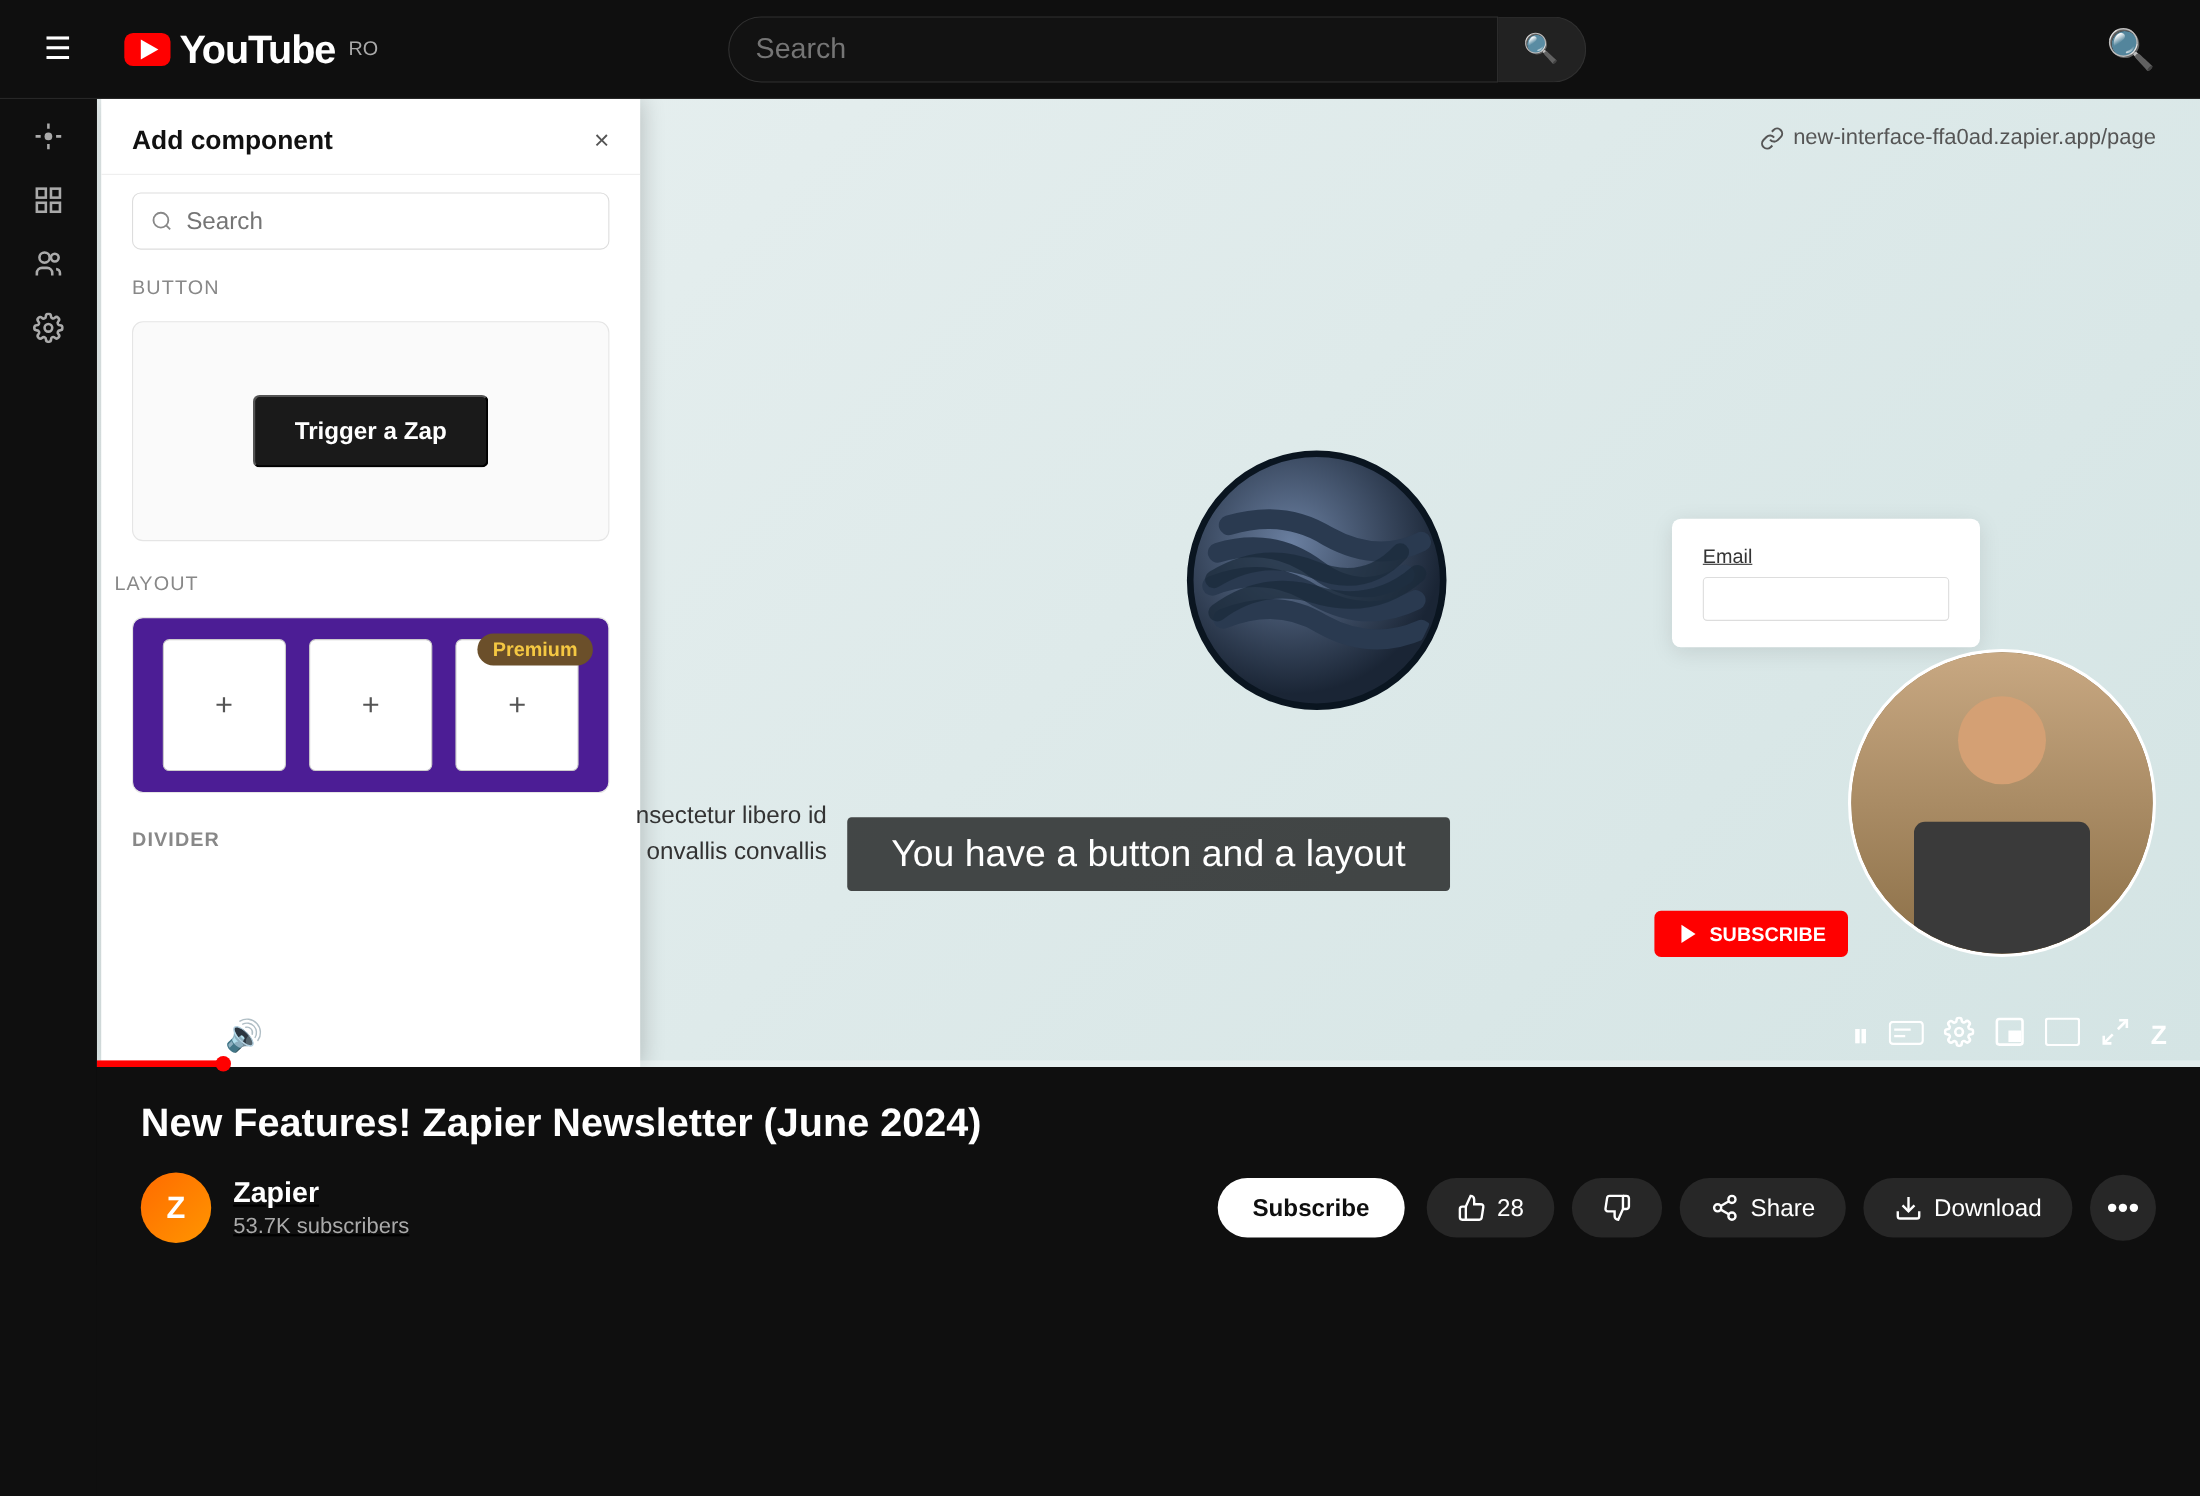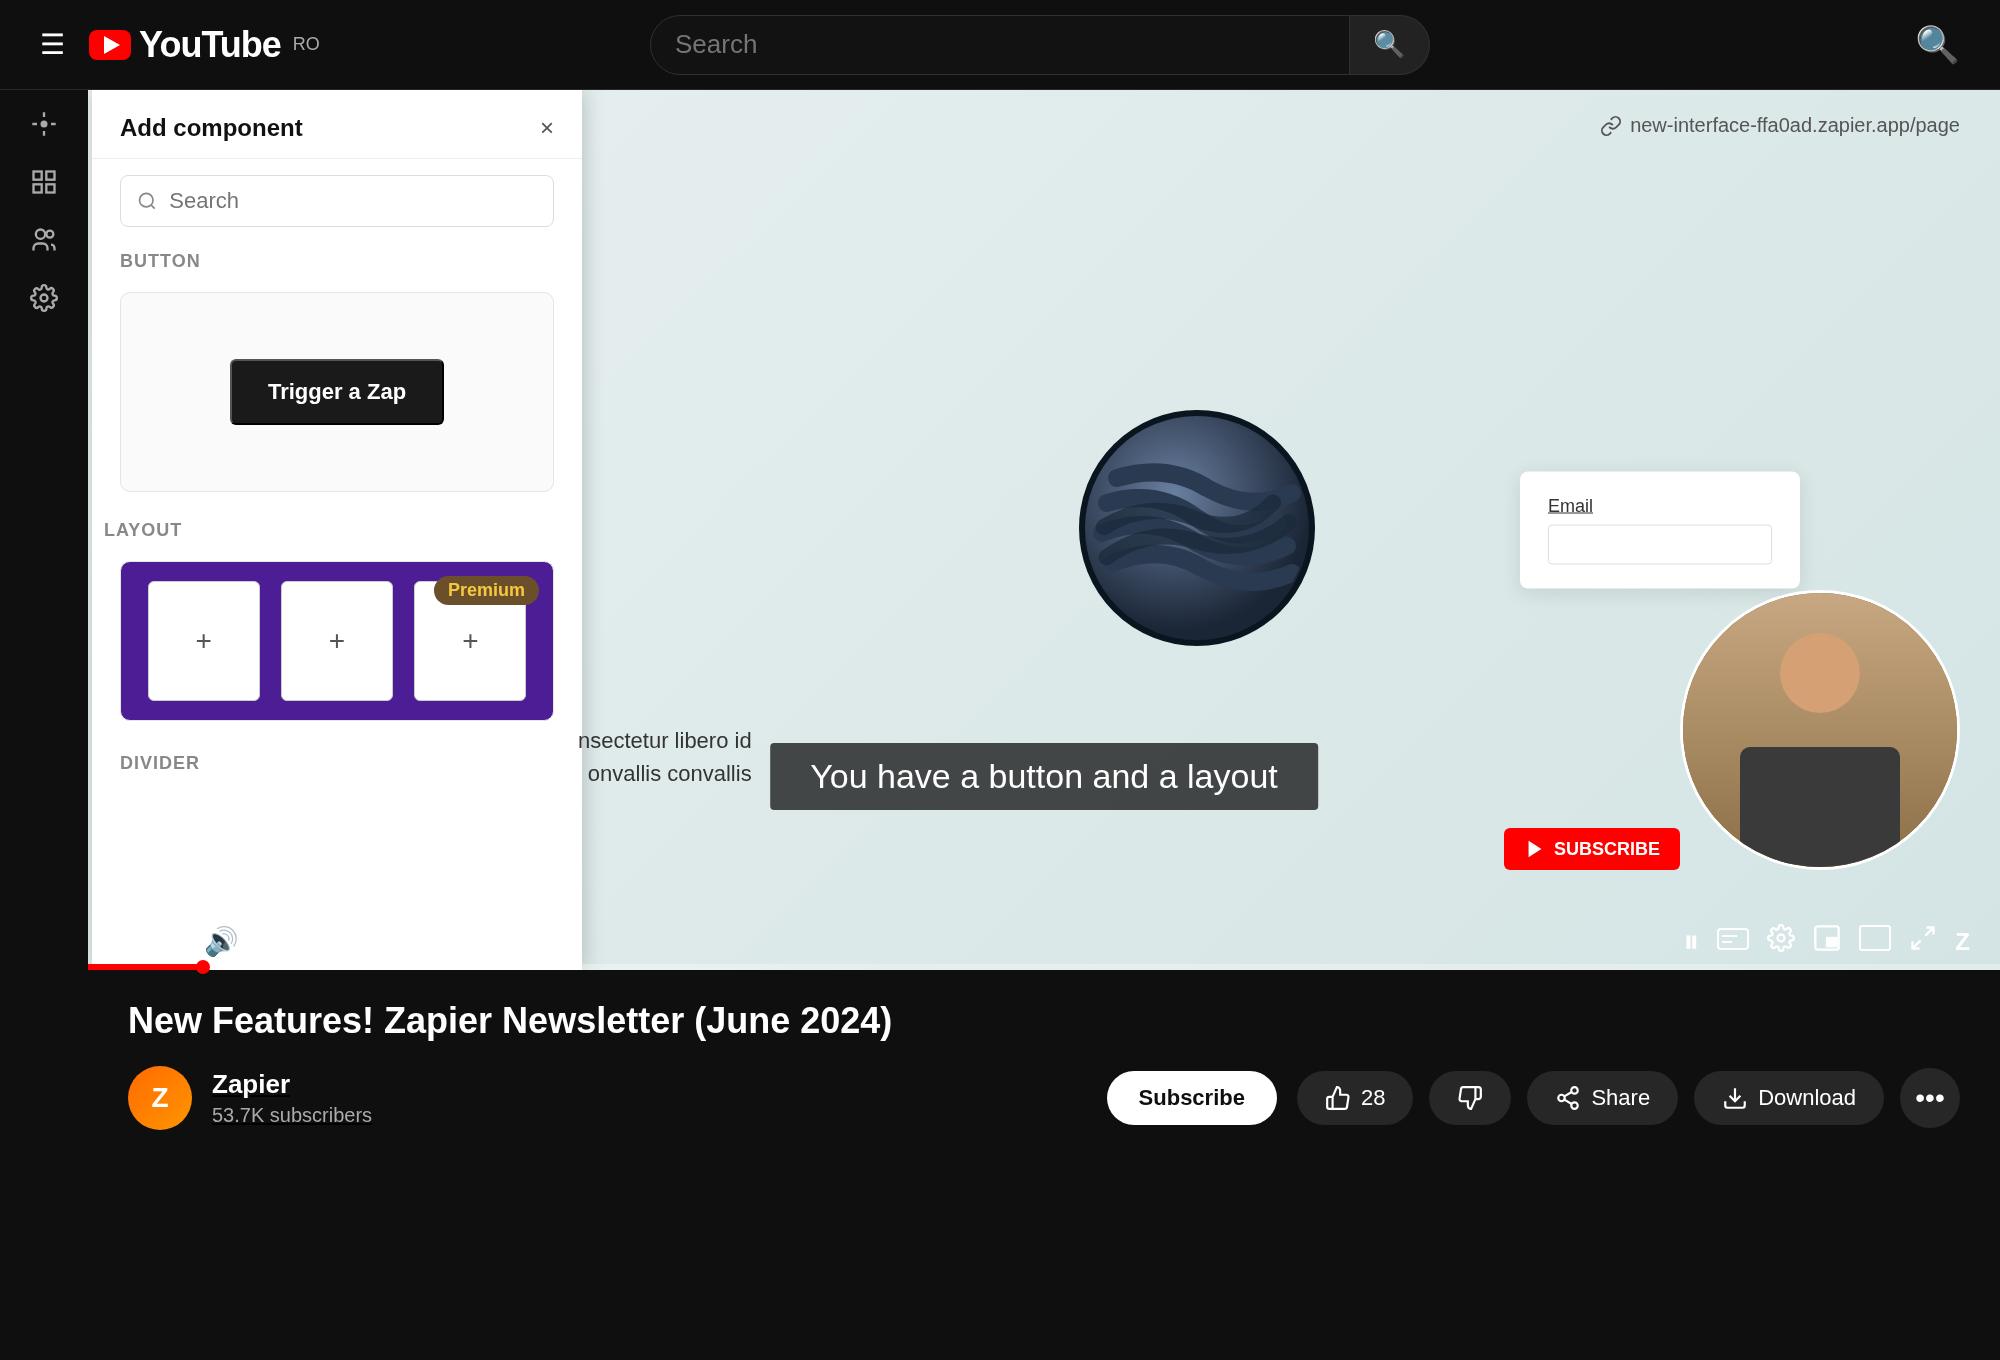--- a/index.html
+++ b/index.html
@@ -32,20 +32,21 @@
     }
     .hamburger-icon {
       color: #fff;
       font-size: 28px;
       cursor: pointer;
     }
     .yt-logo {
       display: flex;
       align-items: center;
       gap: 8px;
+      margin-left: 24px;
     }
     .yt-logo-icon {
       width: 42px;
       height: 30px;
       background: #ff0000;
       border-radius: 8px;
       display: flex;
       align-items: center;
       justify-content: center;
     }
@@ -221,21 +222,21 @@
     .dialog-search input {
       border: none;
       outline: none;
       font-size: 22px;
       color: #333;
       width: 100%;
       background: transparent;
     }
     .section-label {
       font-size: 18px;
-      font-weight: 700;
+      font-weight: 400;
       color: #888;
       letter-spacing: 1px;
       padding: 8px 28px 12px;
       text-transform: uppercase;
     }
 
     
     .component-preview {
       margin: 8px 28px;
       border: 1px solid #e5e5e5;

